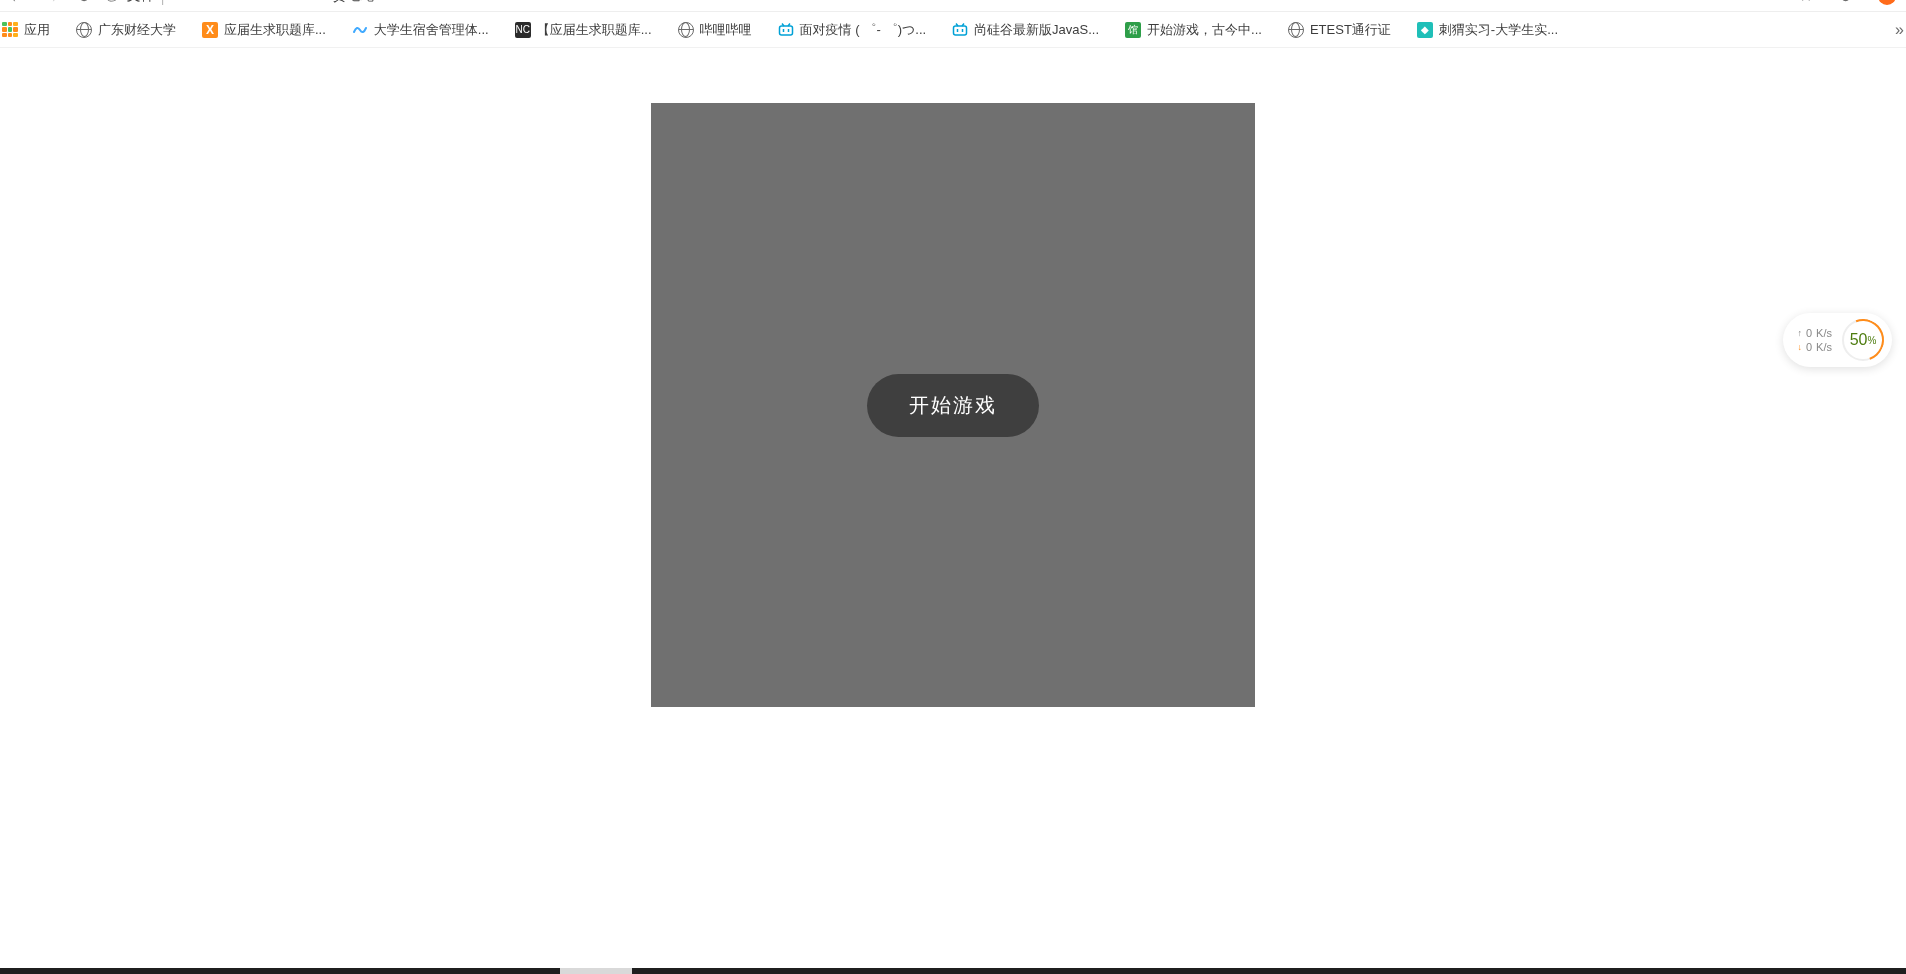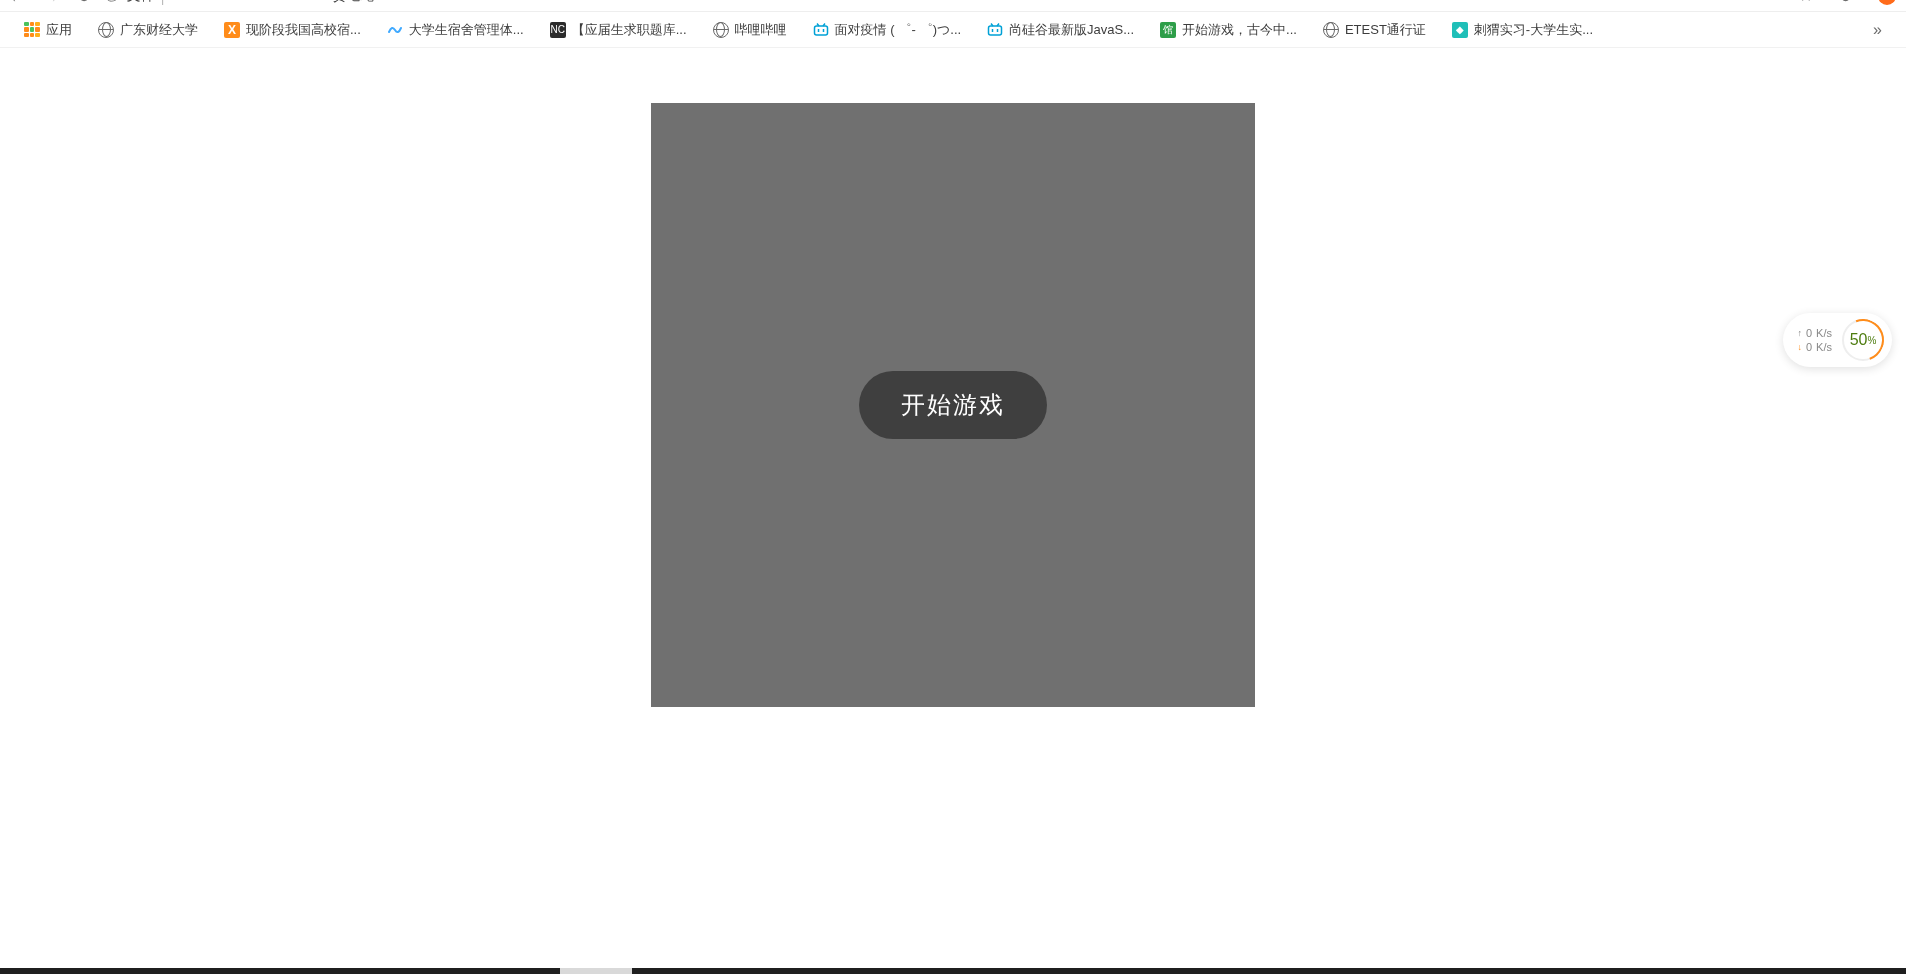--- a/index.html
+++ b/index.html
@@ -65,21 +65,21 @@
       width: 18px; height: 18px; border-radius: 50%;
       background: #ff6b1a;
     }
     
     
     .bookmark-bar {
       height: 36px;
       background: #fff;
       display: flex;
       align-items: center;
-      padding: 0 24px;
+      padding: 0 2px;
       gap: 26px;
       border-bottom: 1px solid #f1f1f1;
       font-size: 13px;
       color: #3d3d3d;
     }
     .bookmark-item {
       display: flex;
       align-items: center;
       gap: 6px;
       cursor: pointer;
@@ -200,21 +200,21 @@
       height: 604px;
       background: #707070;
       position: relative;
       display: flex;
       align-items: center;
       justify-content: center;
     }
     .start-button {
       background: #3f3f3f;
       color: #fff;
-      font-size: 24px;
+      font-size: 20px;
       padding: 18px 42px;
       border-radius: 999px;
       border: none;
       cursor: pointer;
       font-family: inherit;
       letter-spacing: 2px;
     }
     
     
     .speed-widget {
@@ -321,21 +321,21 @@
     </span>
     <span>应用</span>
   </div>
 
   <div class="bookmark-item">
     <span class="bm-icon globe"></span>
     <span>广东财经大学</span>
   </div>
   <div class="bookmark-item">
     <span class="bm-icon x-icon">X</span>
-    <span>现阶段我国高校宿...</span>
+    <span>应届生求职题库...</span>
   </div>
   <div class="bookmark-item">
     <span class="bm-icon blue-icon">
       <svg width="16" height="16" viewBox="0 0 16 16">
           <path d="M2 10 Q5 3 8 8 Q11 13 14 6" fill="none" stroke="#3fa9ff" stroke-width="2" stroke-linecap="round"></path>
         </svg>
     </span>
     <span>大学生宿舍管理体...</span>
   </div>
   <div class="bookmark-item">

